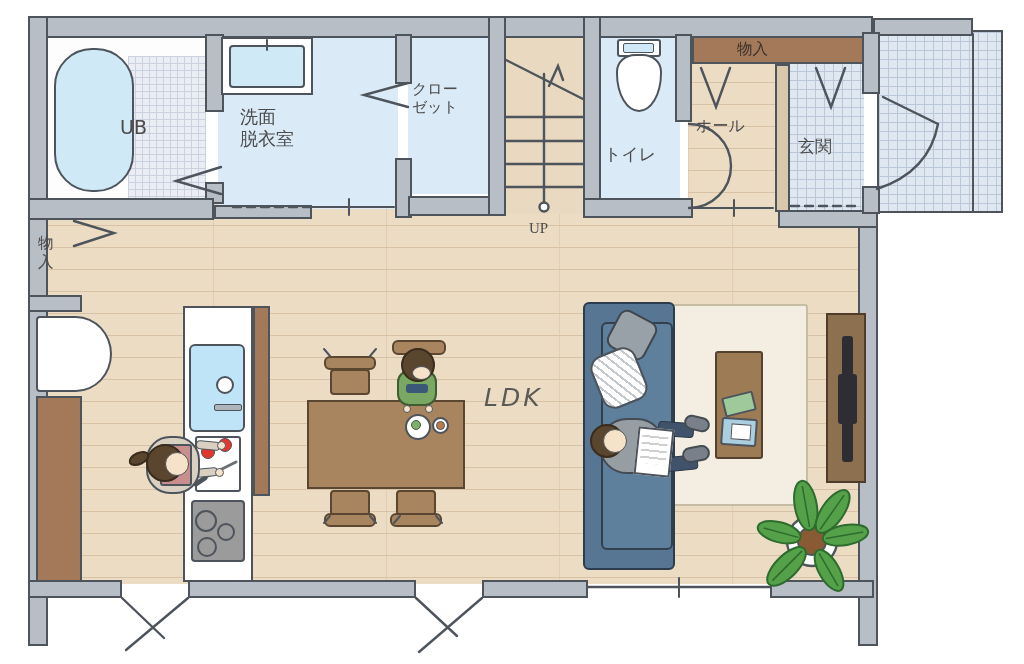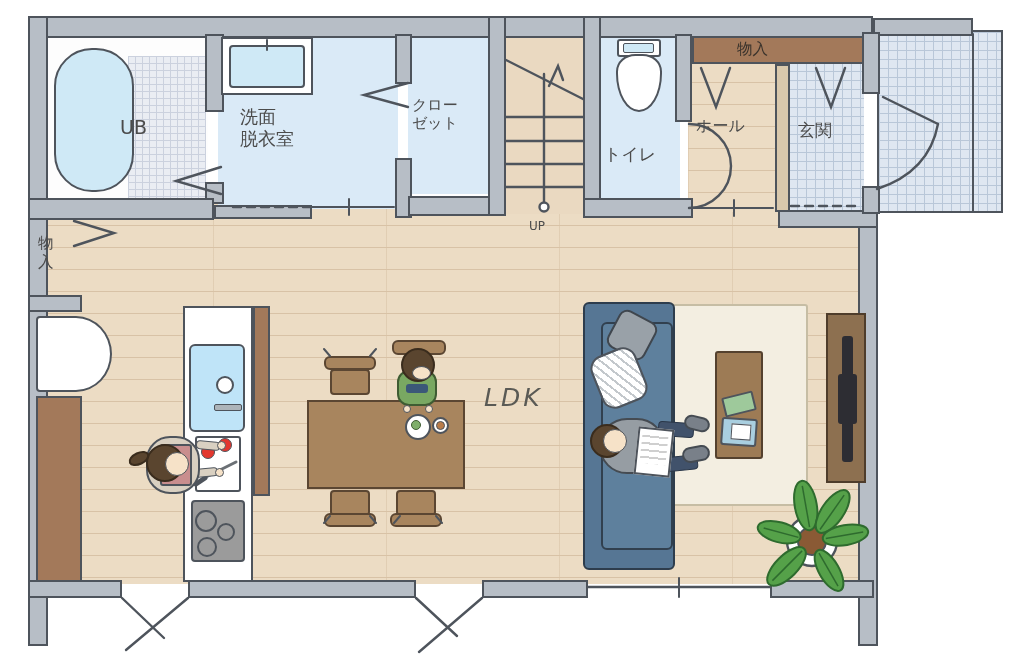--- a/index.html
+++ b/index.html
@@ -212,24 +212,24 @@
     <div class="abs" style="left:599px;top:418px;width:66px;height:56px;background:#969da3;border:2px solid #454b52;border-radius:28px;"></div>
     <div class="abs" style="left:590px;top:424px;width:34px;height:34px;background:#5a452f;border:2px solid #3a2c1d;border-radius:50%;"></div>
     <div class="abs" style="left:603px;top:429px;width:24px;height:24px;background:#f6e2c8;border:1.5px solid #4e545c;border-radius:50%;"></div>
     <div class="abs" style="left:636px;top:428px;width:36px;height:48px;background:#fff;border:2px solid #4e545c;transform:rotate(6deg);"></div>
     <div class="abs" style="left:641px;top:434px;width:26px;height:30px;background:repeating-linear-gradient(0deg,#fff 0 5px,#cfcfcf 5px 7px);transform:rotate(6deg);"></div>
   </div>
 
   <div class="lbl" style="left:120px;top:116px;width:60px;font-size:19px;">UB</div>
   <div class="lbl" style="left:240px;top:106px;width:115px;font-size:18px;">洗面
 脱衣室</div>
-  <div class="lbl" style="left:412px;top:96px;width:74px;font-size:15px;">クロー
+  <div class="lbl" style="left:412px;top:80px;width:74px;font-size:15px;">クロー
 ゼット</div>
   <div class="lbl" style="left:604px;top:144px;width:70px;font-size:17px;">トイレ</div>
   <div class="lbl" style="left:696px;top:116px;width:74px;font-size:16px;">ホール</div>
-  <div class="lbl" style="left:798px;top:120px;width:58px;font-size:17px;">玄関</div>
+  <div class="lbl" style="left:798px;top:136px;width:58px;font-size:17px;">玄関</div>
   <div class="lbl" style="left:737px;top:40px;width:84px;font-size:15.5px;color:#3a332c;">物入</div>
   <div class="lbl" style="left:38px;top:234px;width:30px;font-size:15.5px;">物
 入</div>
   <div class="lbl" style="left:484px;top:383px;width:66px;font-size:25px;font-style:italic;letter-spacing:3px;color:#5a5a55;">LDK</div>
-  <div class="lbl" style="left:529px;top:219px;width:32px;font-size:12px;">UP</div>
+  <div class="lbl" style="left:529px;top:219px;width:32px;font-size:15px;font-family:Liberation Serif, serif;">UP</div>
 
 </div>
 
 </body></html>

